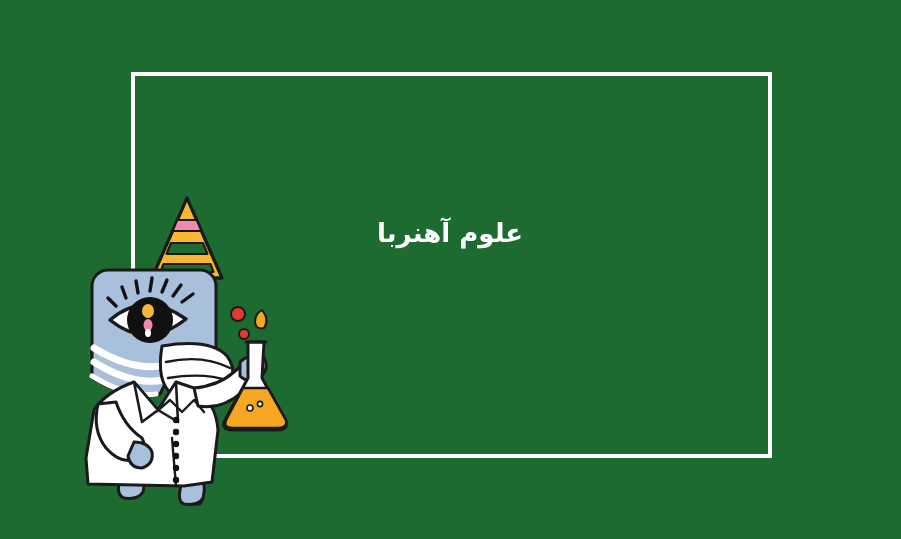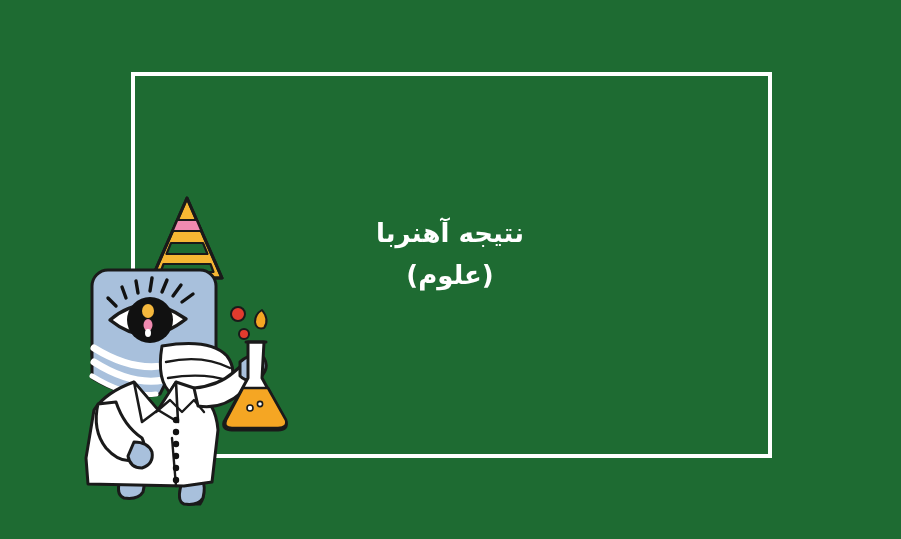--- a/index.html
+++ b/index.html
@@ -55,22 +55,21 @@
   #mascot svg { display: block; width: 240px; height: 330px; }
 </style>
 </head>
 <body>
 
 <div id="slide">
 
   <div id="frame"></div>
 
   <div id="title-block">
-    <div class="line">نتیجه آهنربا</div>
-    <div class="line">(علوم)</div>
+    <div class="line">علوم آهنربا</div>
   </div>
 
   <div id="mascot">
     <svg viewBox="0 0 240 330" xmlns="http://www.w3.org/2000/svg">
       <g stroke="#1a1a1a" stroke-width="3" stroke-linejoin="round" stroke-linecap="round">
 
         <g>
           <path d="M115 12 L150 92 L80 92 Z" fill="#f7b733"></path>
           <path d="M115 12 L150 92 L80 92 Z" fill="none"></path>
 

